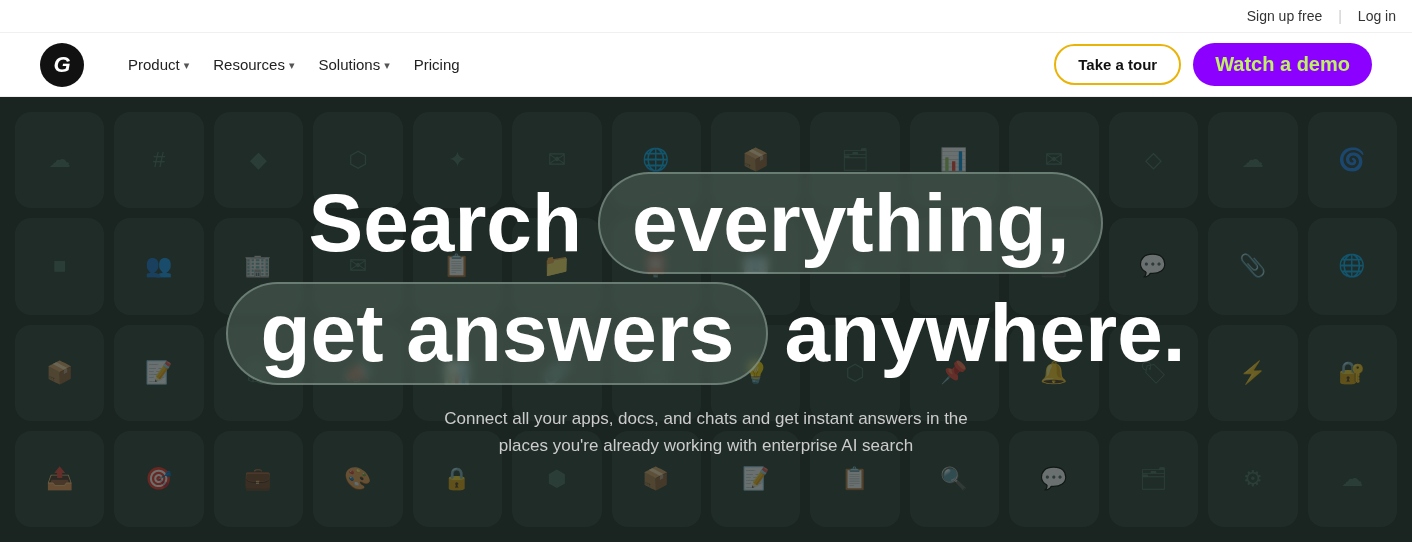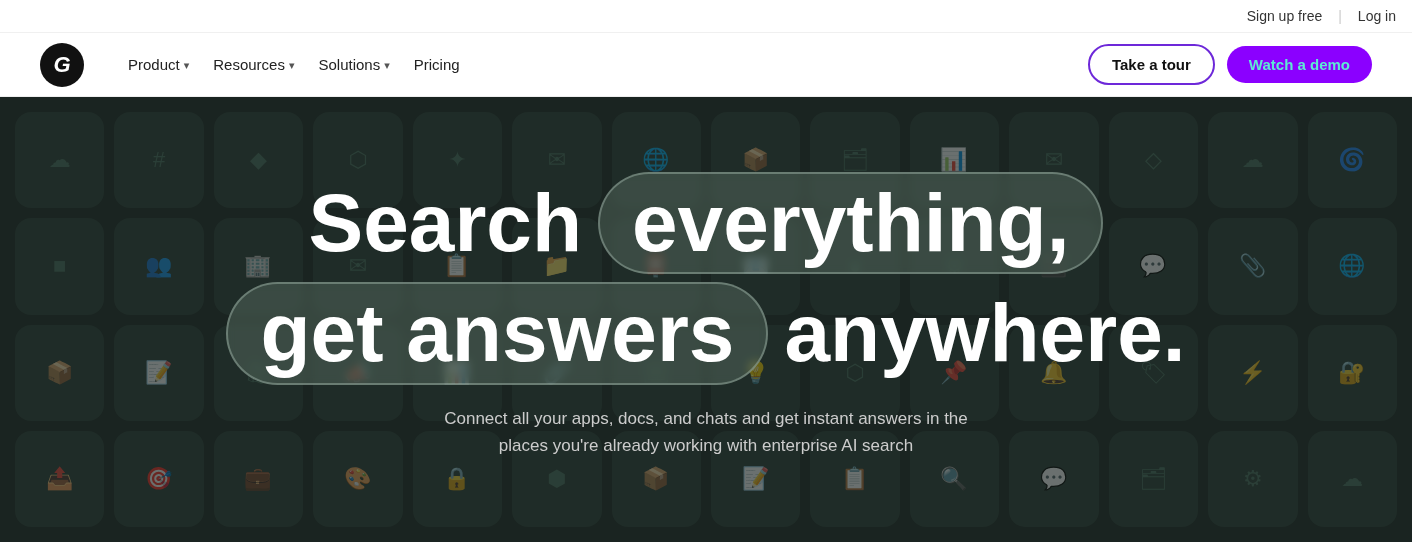--- a/index.html
+++ b/index.html
@@ -75,36 +75,36 @@
       color: #555;
       margin-top: 1px;
     }
     .nav-actions {
       display: flex;
       align-items: center;
       gap: 12px;
     }
     .btn-tour {
       padding: 10px 22px;
-      border: 2px solid #6d28d9;
+      border: 2px solid #eab308;
       background: #fff;
       border-radius: 50px;
       font-size: 15px;
       font-weight: 600;
       color: #111;
       cursor: pointer;
     }
     .btn-demo {
       padding: 10px 22px;
       border: none;
       background: #8b00ff;
       border-radius: 50px;
-      font-size: 15px;
+      font-size: 20px;
       font-weight: 600;
-      color: #5eead4;
+      color: #bef264;
       cursor: pointer;
     }
 
     
     .hero {
       position: relative;
       width: 1412px;
       height: 445px;
       background: #1a2421;
       overflow: hidden;

